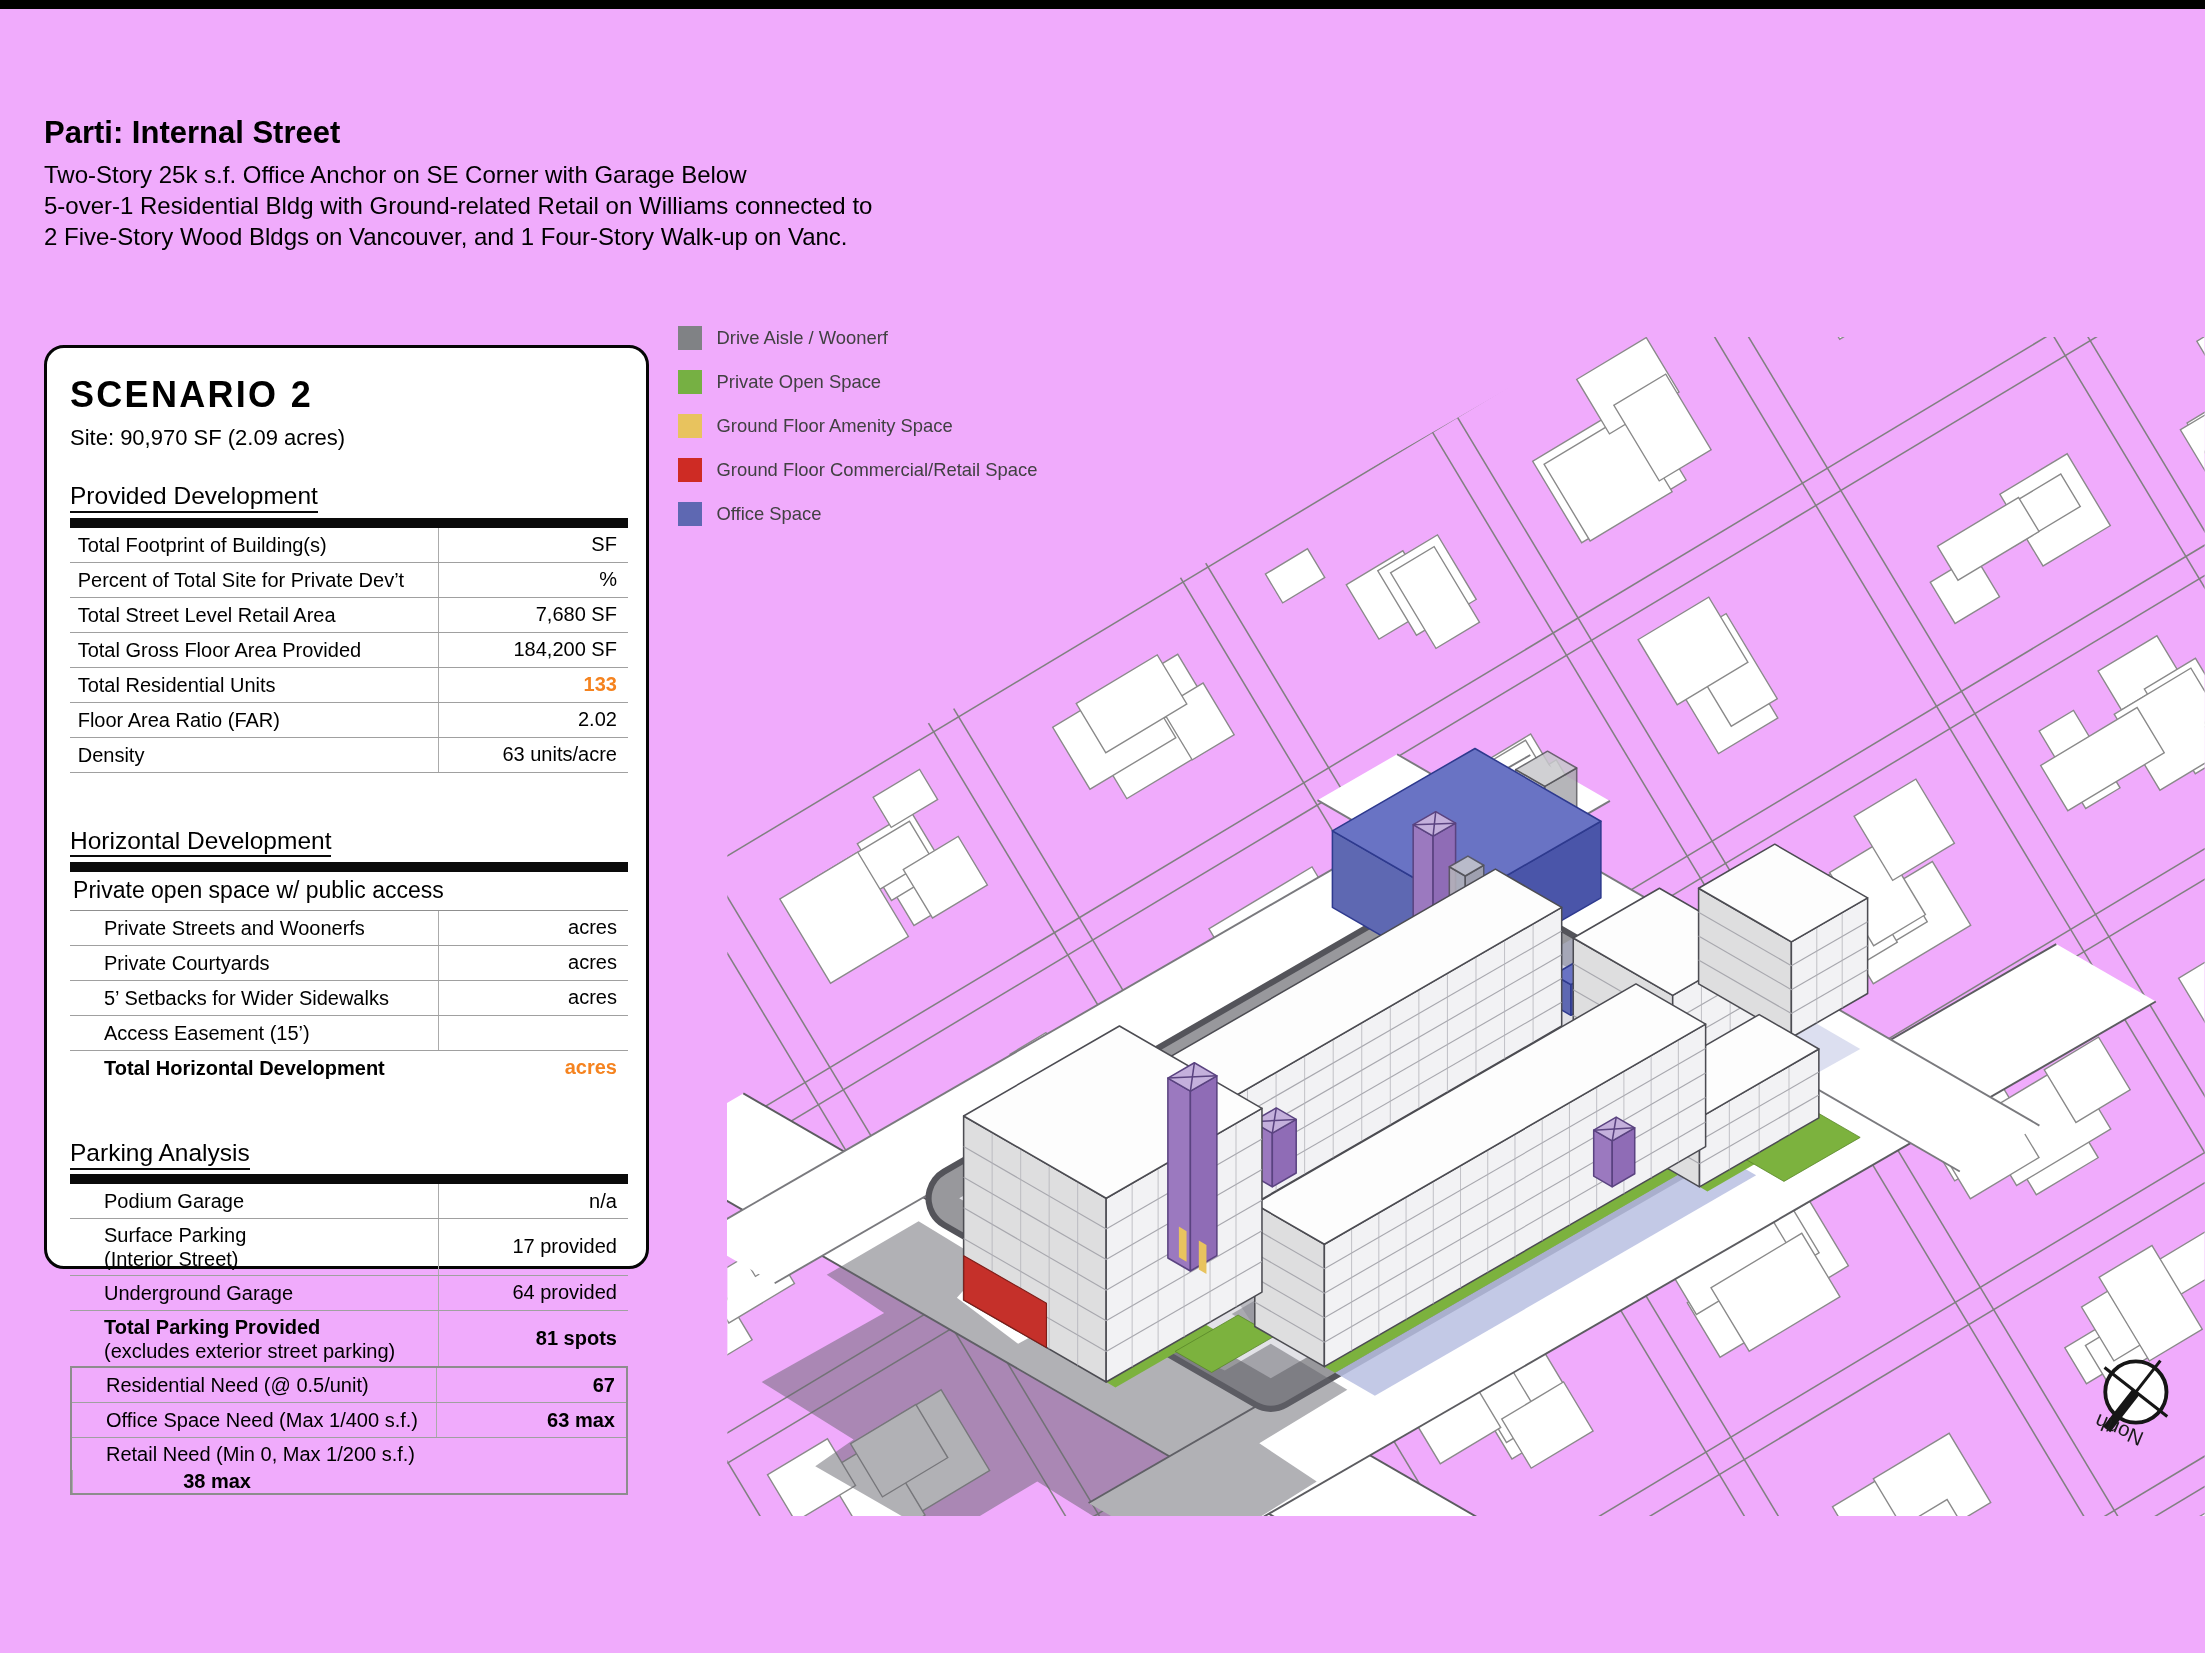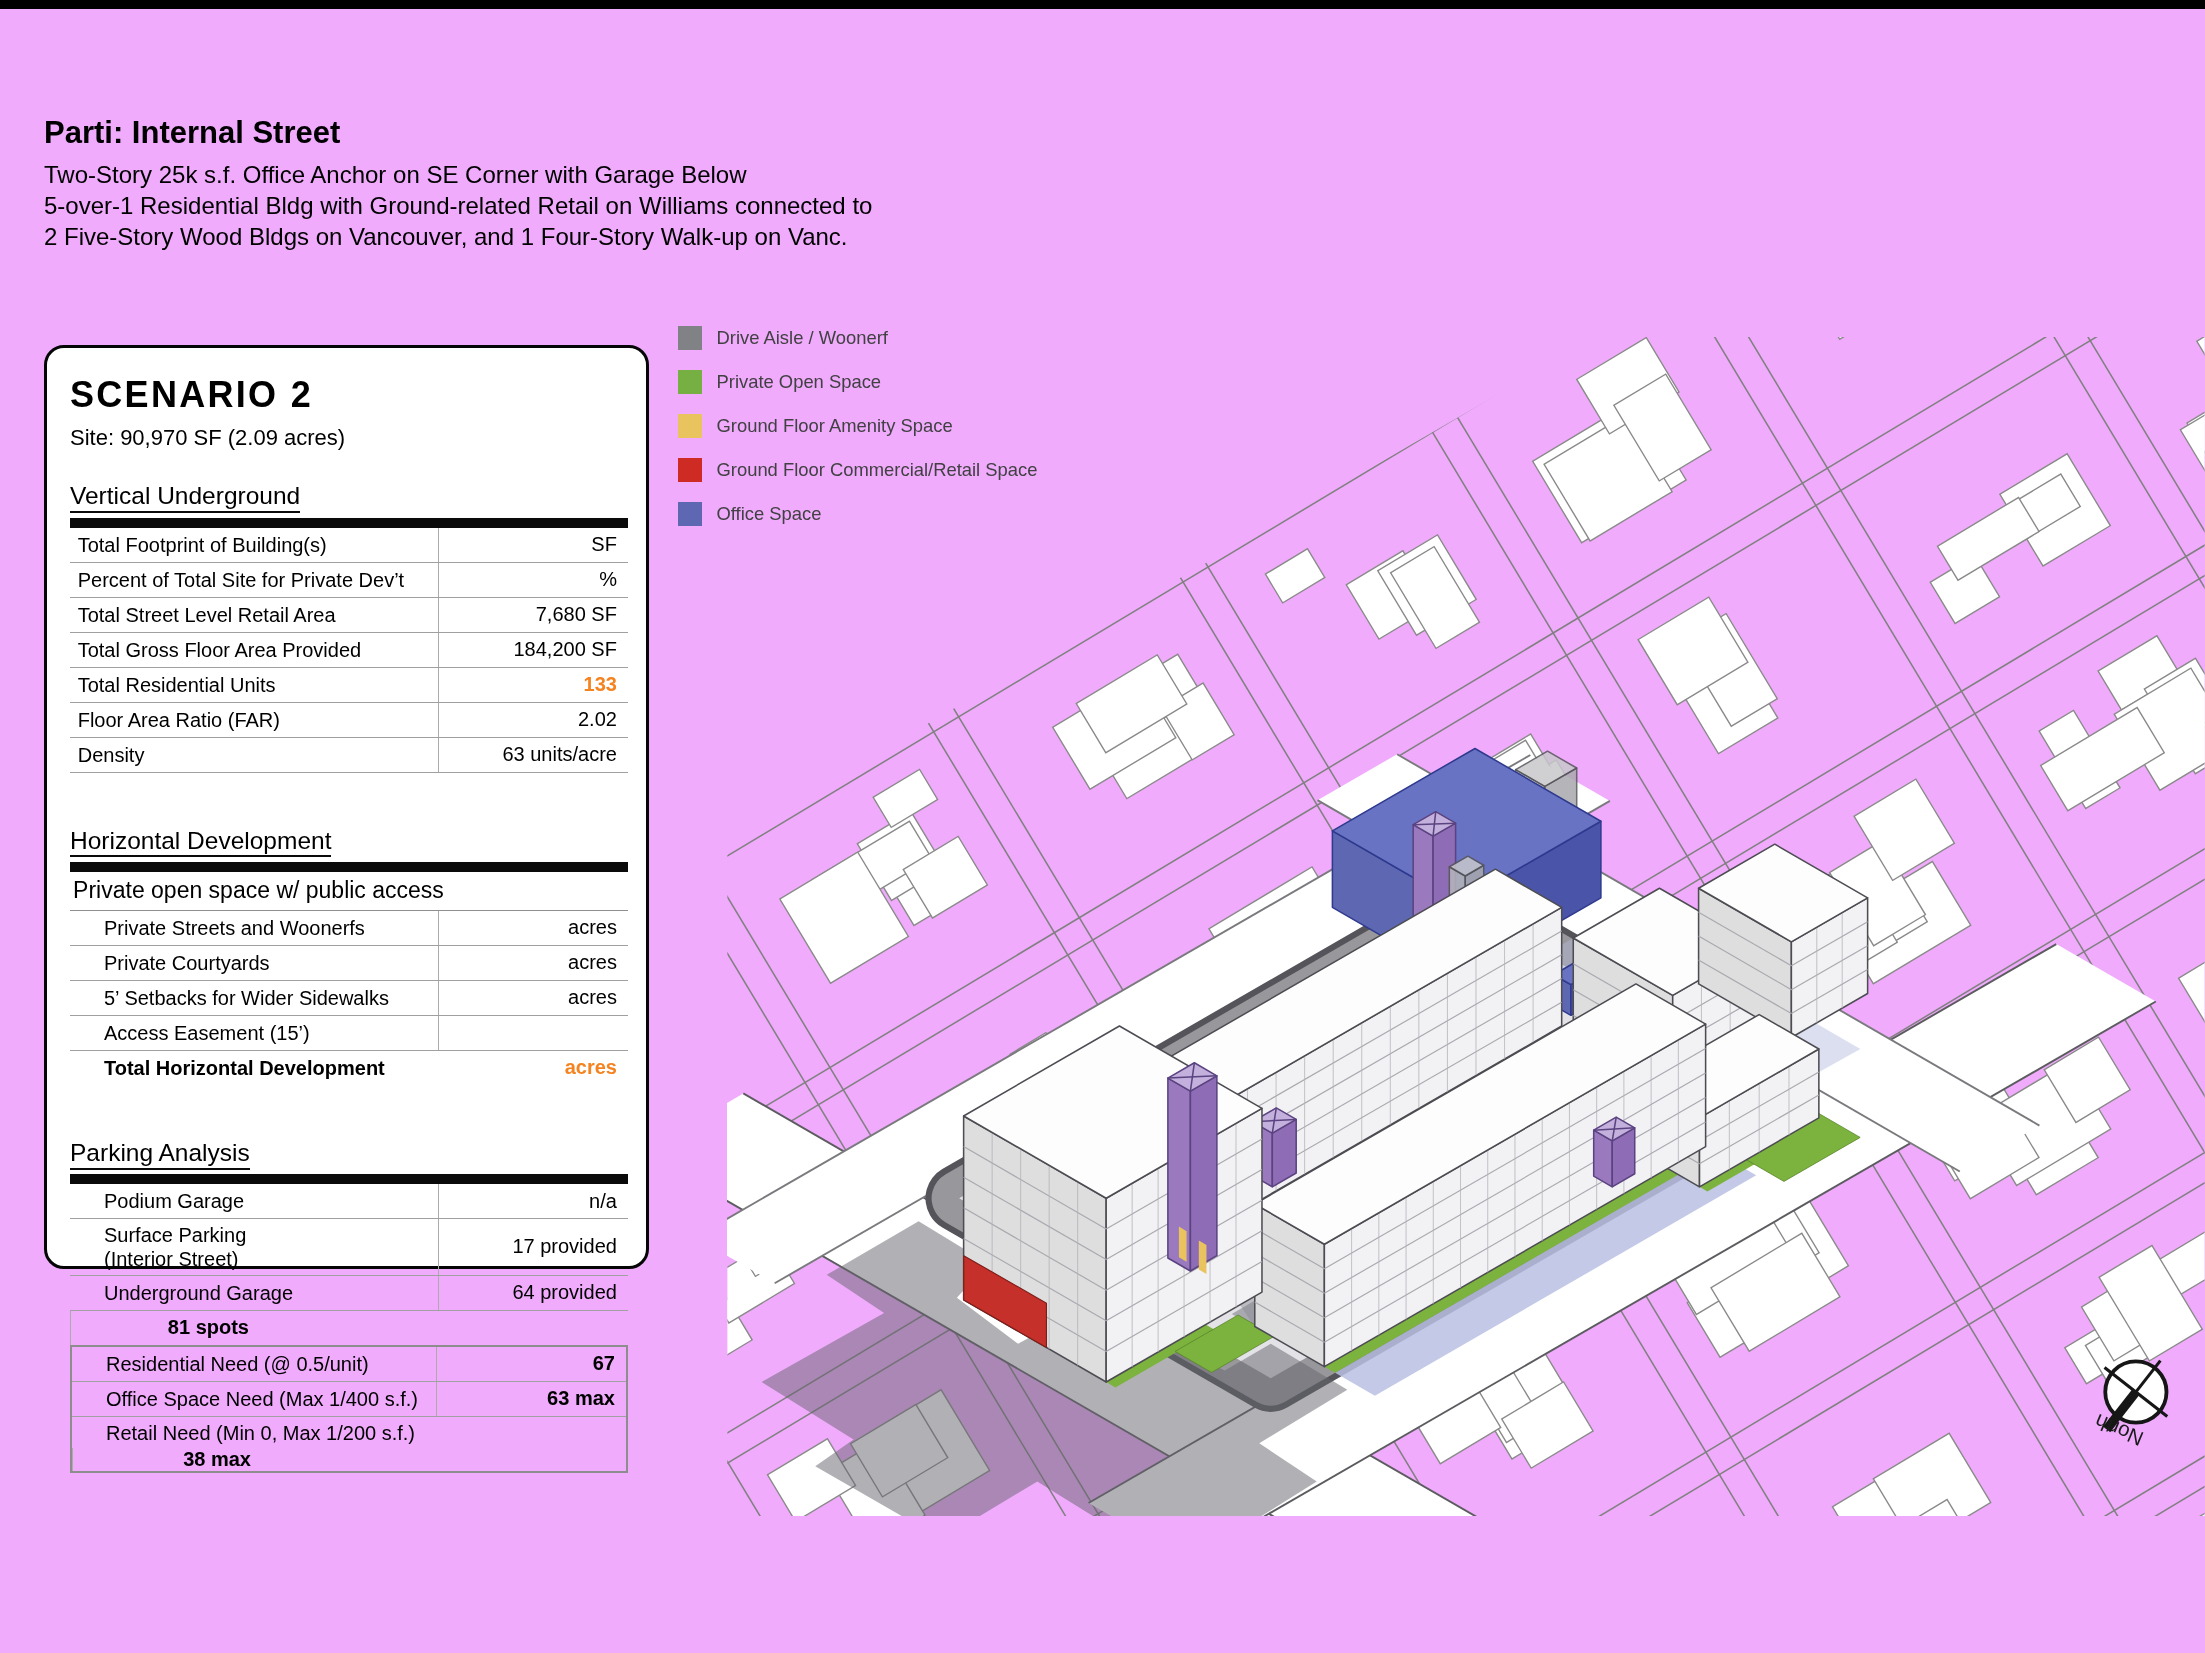--- a/index.html
+++ b/index.html
@@ -53,21 +53,21 @@
         <div class="h-line">Two-Story 25k s.f. Office Anchor on SE Corner with Garage Below</div>
         <div class="h-line">5-over-1 Residential Bldg with Ground-related Retail on Williams connected to</div>
         <div class="h-line">2 Five-Story Wood Bldgs on Vancouver, and 1 Four-Story Walk-up on Vanc.</div>
       </div>
 </div>
 
 <div id="panel">
   <div class="p-title">SCENARIO 2</div>
   <div class="p-site">Site: 90,970 SF (2.09 acres)</div>
   <div id="sections">
-        <div class="section"><div class="sec-h">Vertical Underground</div><div class="sec-bar"></div><div class="trow">
+        <div class="section"><div class="sec-h">Provided Development</div><div class="sec-bar"></div><div class="trow">
             <div class="tlabel">
               <div class="l1">Total Footprint of Building(s)</div>
             </div>
             <div class="tvalue">SF</div>
           </div><div class="trow">
             <div class="tlabel">
               <div class="l1">Percent of Total Site for Private Dev’t</div>
             </div>
             <div class="tvalue">%</div>
           </div><div class="trow">
@@ -132,20 +132,24 @@
               <div class="l1">Surface Parking</div>
               <div>(Interior Street)</div>
             </div>
             <div class="tvalue">17 provided</div>
           </div><div class="trow">
             <div class="tlabel ind">
               <div class="l1">Underground Garage</div>
             </div>
             <div class="tvalue">64 provided</div>
           </div><div class="trow nb">
+            <div class="tlabel ind b">
+              <div class="l1">Total Parking Provided</div>
+              <div>(excludes exterior street parking)</div>
+            </div>
             <div class="tvalue bold">81 spots</div>
           </div><div class="needs-box">
             <div class="trow">
               <div class="tlabel ind">
                 <div class="l1">Residential Need (@ 0.5/unit)</div>
               </div>
               <div class="tvalue bold">67</div>
             </div>
             <div class="trow">
               <div class="tlabel ind">

